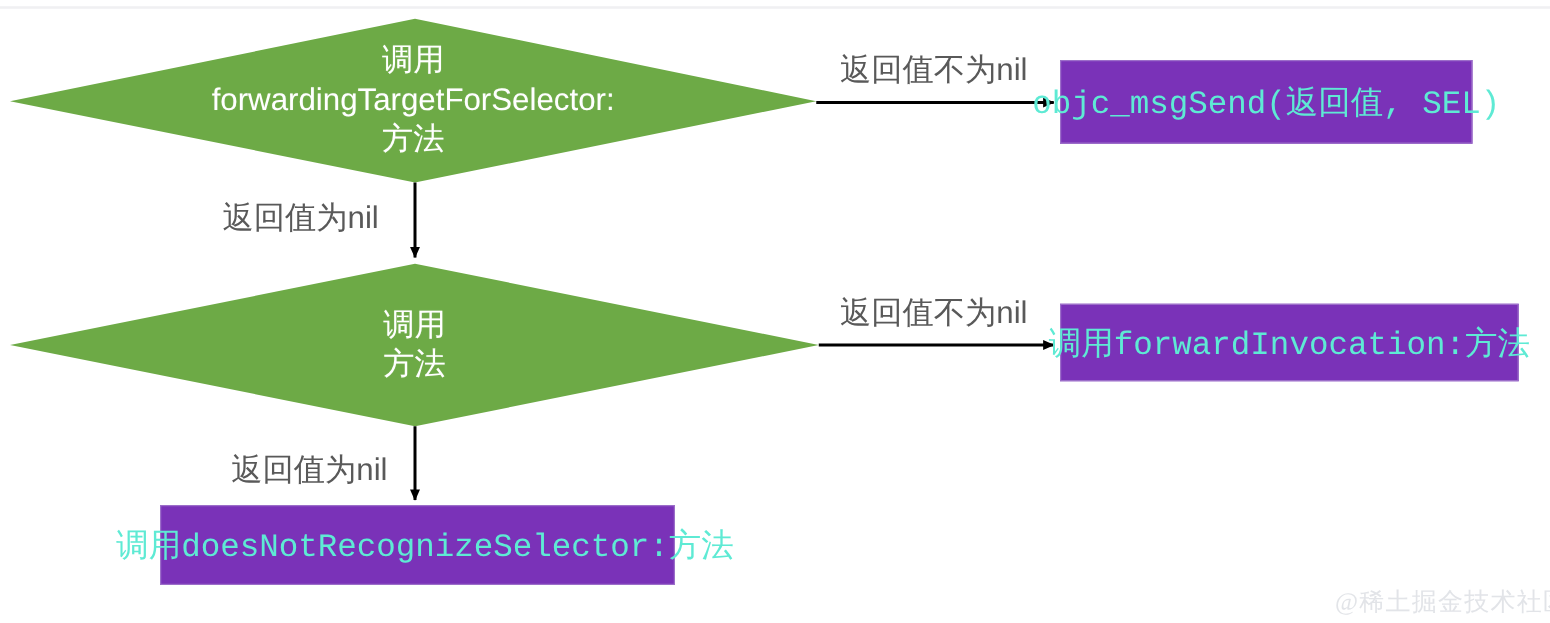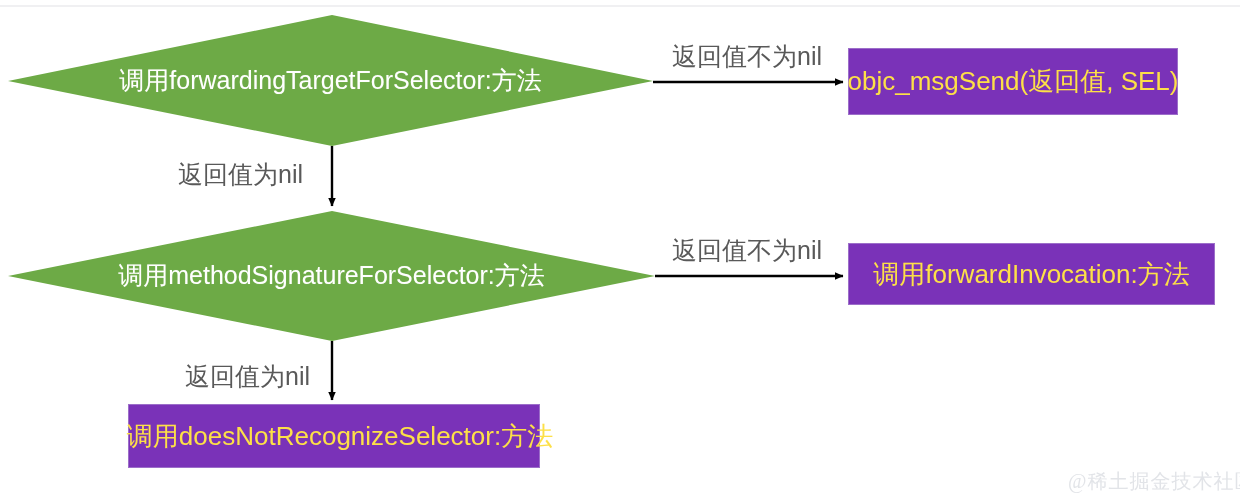--- a/index.html
+++ b/index.html
@@ -46,44 +46,45 @@
     text-align: center;
     color: #ffffff;
   }
   .diamond-label {
     position: absolute;
     left: 0;
     top: 0;
     width: 100%;
     height: 100%;
     display: flex;
-    flex-direction: row;
+    flex-direction: column;
     align-items: center;
     justify-content: center;
     color: #ffffff;
     font-size: 25px;
     line-height: 1.26;
     letter-spacing: 0px;
     white-space: nowrap;
     text-shadow: 0 0 1px rgba(255,255,255,0.25);
   }
   .diamond-label span {
     display: block;
   }
   .box {
     position: absolute;
     box-sizing: border-box;
     background: #7a32b8;
     border: 1px solid #9c6ec9;
     display: flex;
     align-items: center;
     justify-content: center;
-    color: #fde047;
+    color: #5eead4;
     font-size: 26px;
     white-space: nowrap;
+    font-family: Liberation Mono, monospace;
   }
   .edge-label {
     position: absolute;
     color: #595959;
     font-size: 25px;
     white-space: nowrap;
     line-height: 1;
   }
   .watermark {
     position: absolute;
@@ -129,21 +130,20 @@
     </div>
   </div>
 
   <div class="box" style="left:848px; top:48px; width:330px; height:67px;">
     <span>objc_msgSend(返回值, SEL)</span>
   </div>
 
   <div class="node" style="left:8px; top:211px; width:647px; height:130px;">
     <div class="diamond-label">
       <span>调用</span>
-      <span>methodSignatureForSelector:</span>
       <span>方法</span>
     </div>
   </div>
 
   <div class="box" style="left:848px; top:243px; width:367px; height:62px;">
     <span>调用forwardInvocation:方法</span>
   </div>
 
   <div class="box" style="left:128px; top:404px; width:412px; height:64px;padding-left:12px;">
     <span>调用doesNotRecognizeSelector:方法</span>

